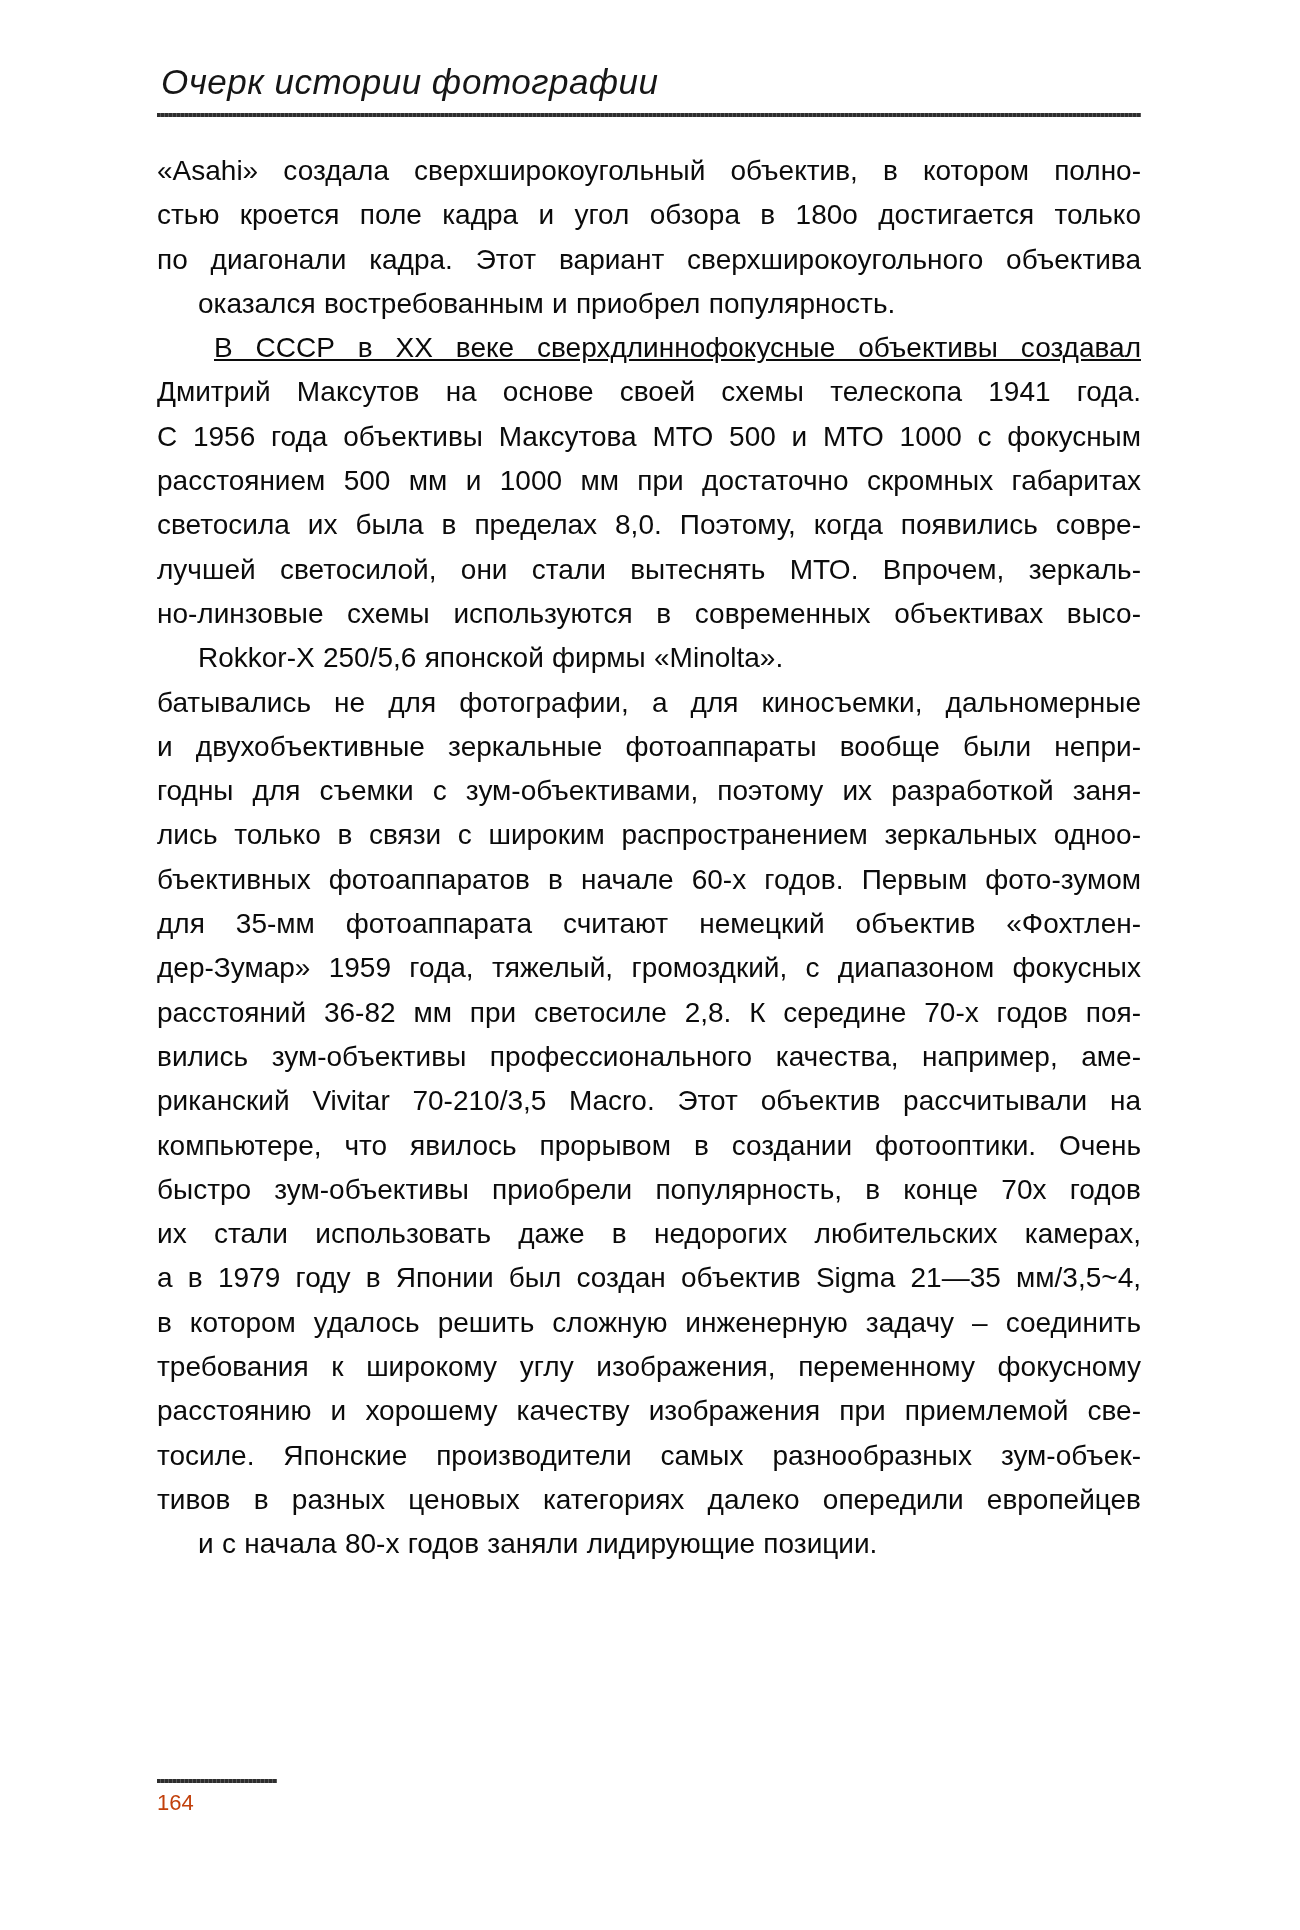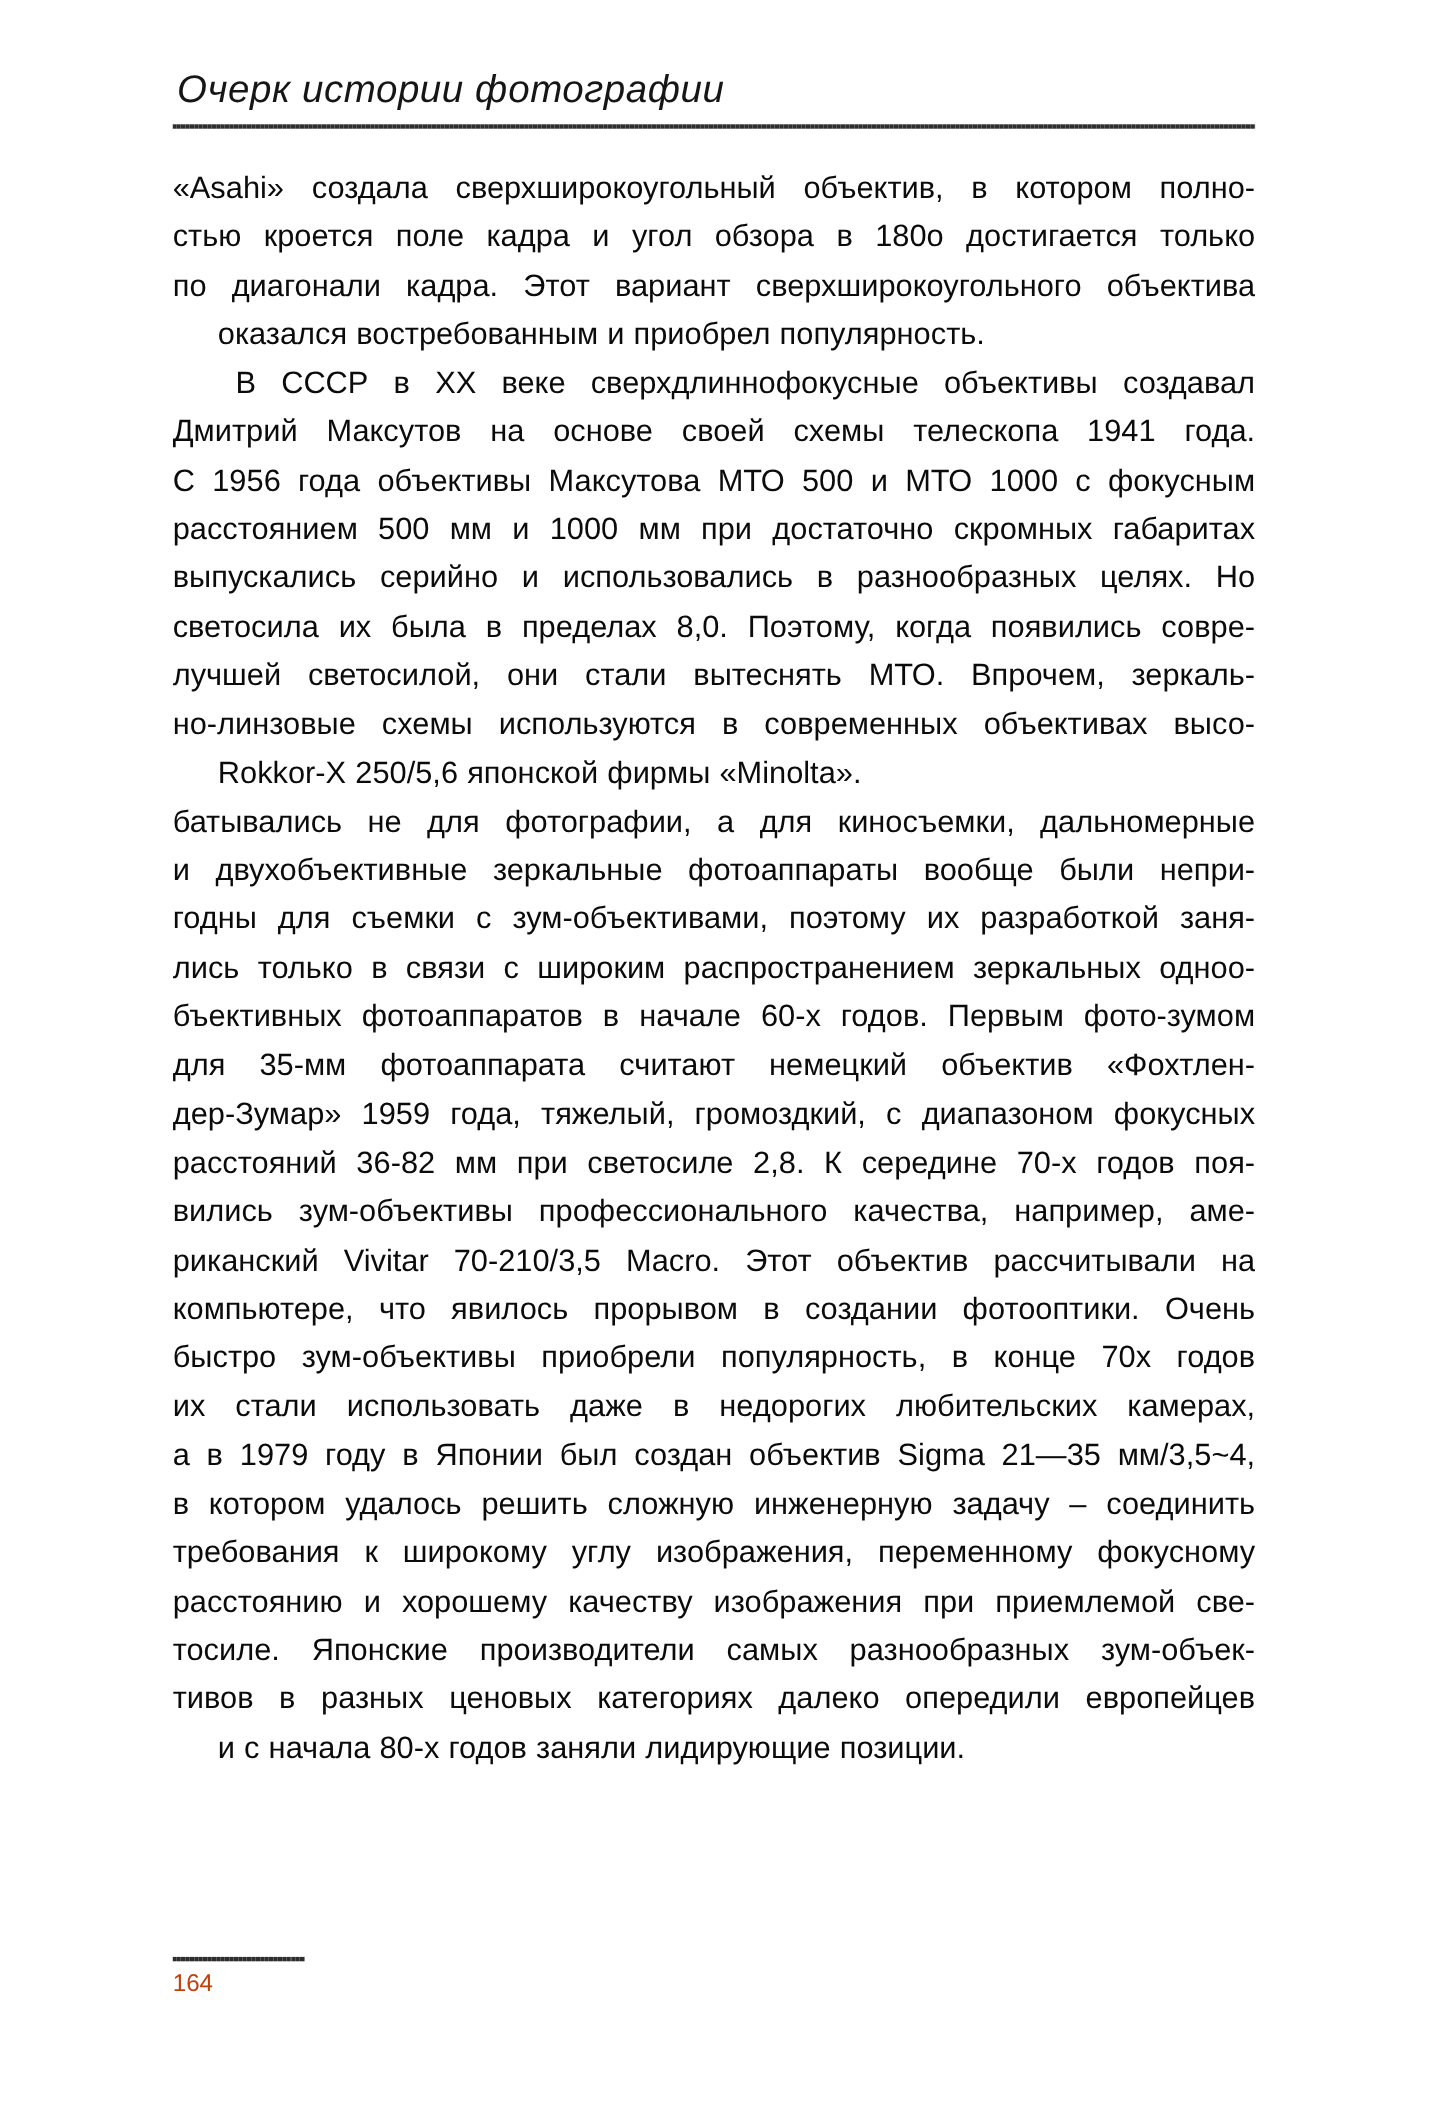--- a/index.html
+++ b/index.html
@@ -46,20 +46,21 @@
   }
   .line {
     text-align: justify;
     text-align-last: justify;
     height: 44.3px;
     overflow: hidden;
     word-spacing: 0.5px;
   }
   .line.indent {
     padding-left: 57px;
+    text-decoration: underline;
   }
   .line.last {
     text-align-last: left;
     margin-left: 41px;
   }
   .footer-rule {
     position: absolute;
     left: 157px;
     top: 1779px;
     width: 120px;
@@ -84,21 +85,20 @@
 
   <div class="body-text">
       <div class="line">«Asahi» создала сверхширокоугольный объектив, в котором полно-</div>
       <div class="line">стью кроется поле кадра и угол обзора в 180о достигается только</div>
       <div class="line">по диагонали кадра. Этот вариант сверхширокоугольного объектива</div>
       <div class="line last">оказался востребованным и приобрел популярность.</div>
       <div class="line indent">В СССР в ХХ веке сверхдлиннофокусные объективы создавал</div>
       <div class="line">Дмитрий Максутов на основе своей схемы телескопа 1941 года.</div>
       <div class="line">С 1956 года объективы Максутова МТО 500 и МТО 1000 с фокусным</div>
       <div class="line">расстоянием 500 мм и 1000 мм при достаточно скромных габаритах</div>
-      <div class="line">выпускались серийно и использовались в разнообразных целях. Но</div>
       <div class="line">светосила их была в пределах 8,0. Поэтому, когда появились совре-</div>
       <div class="line">лучшей светосилой, они стали вытеснять МТО. Впрочем, зеркаль-</div>
       <div class="line">но-линзовые схемы используются в современных объективах высо-</div>
       <div class="line last">Rokkor-X 250/5,6 японской фирмы «Minolta».</div>
       <div class="line">батывались не для фотографии, а для киносъемки, дальномерные</div>
       <div class="line">и двухобъективные зеркальные фотоаппараты вообще были непри-</div>
       <div class="line">годны для съемки с зум-объективами, поэтому их разработкой заня-</div>
       <div class="line">лись только в связи с широким распространением зеркальных одноо-</div>
       <div class="line">бъективных фотоаппаратов в начале 60-х годов. Первым фото-зумом</div>
       <div class="line">для 35-мм фотоаппарата считают немецкий объектив «Фохтлен-</div>

